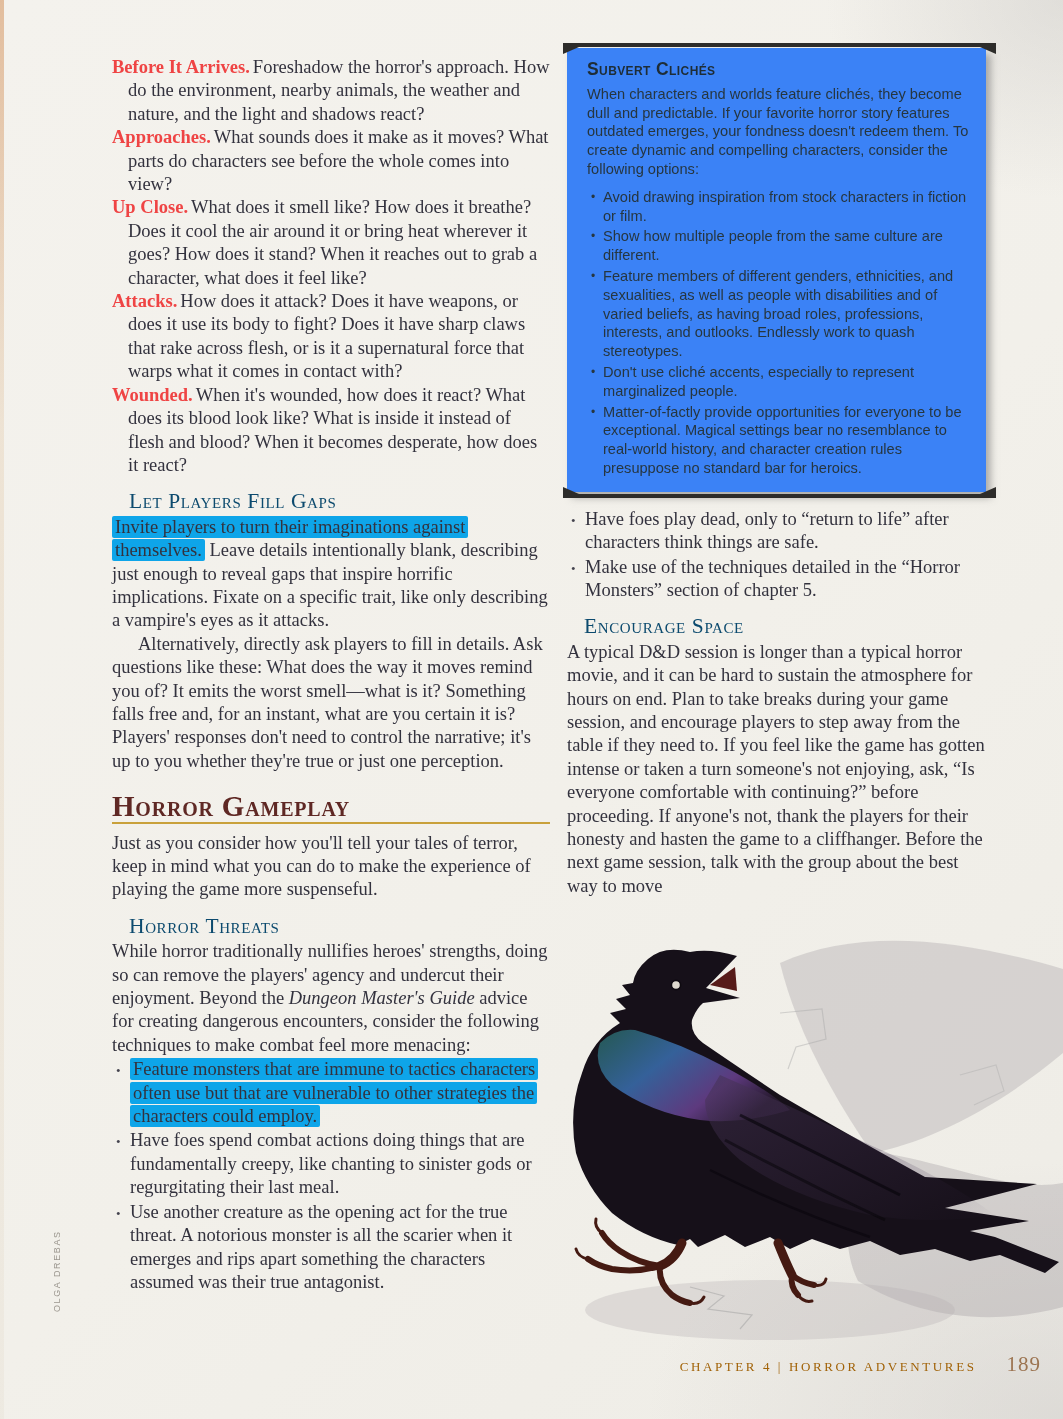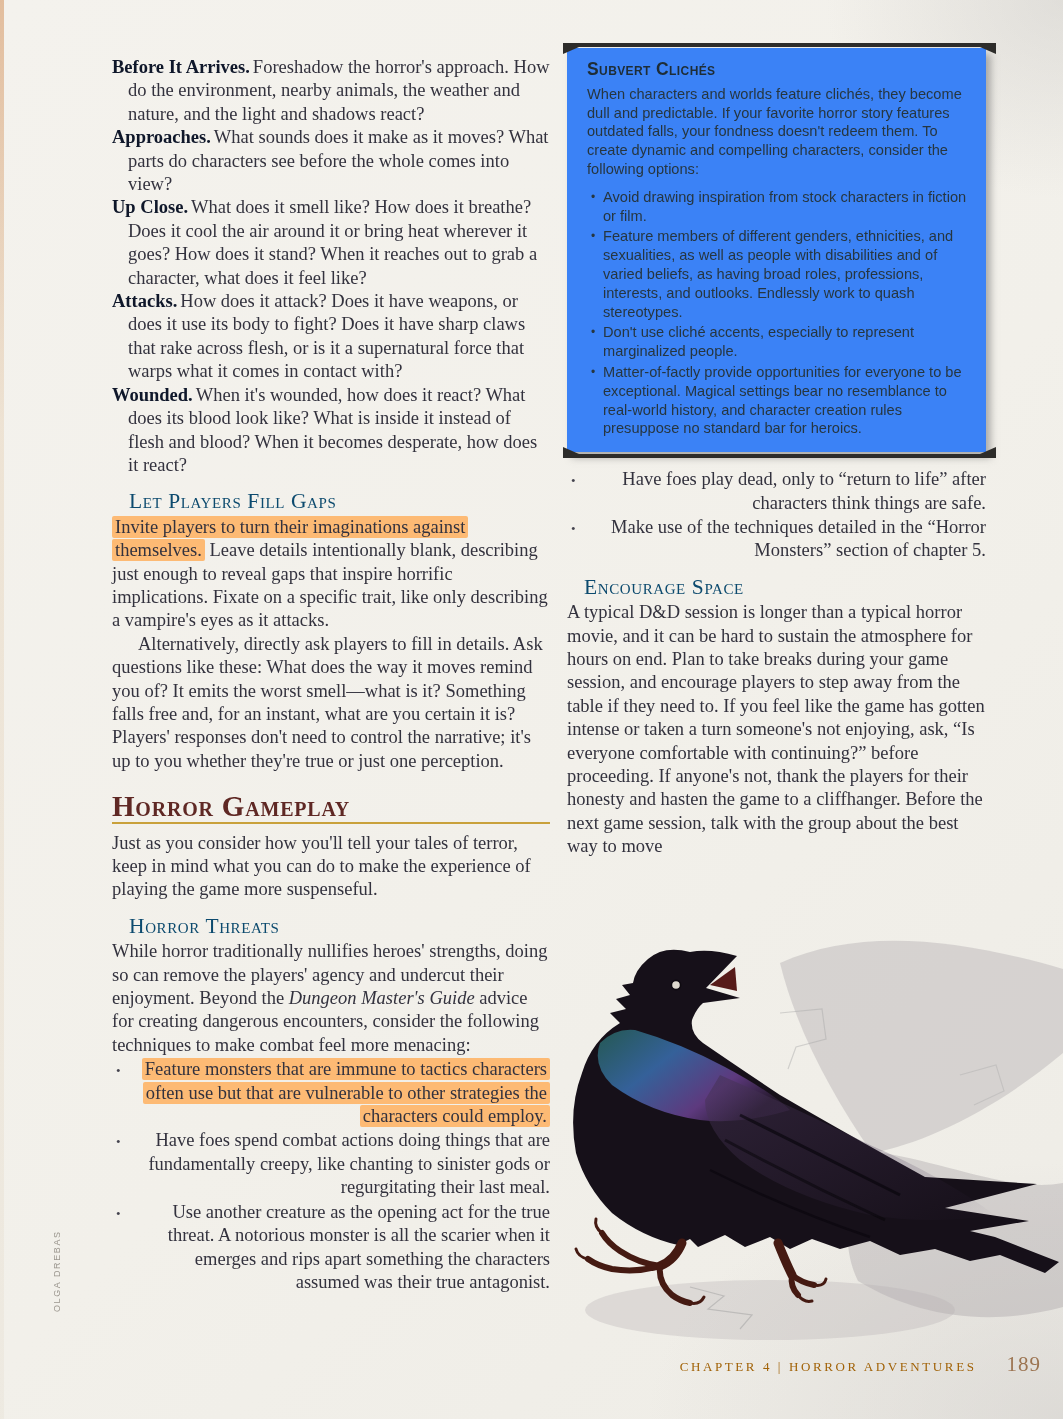--- a/index.html
+++ b/index.html
@@ -12,31 +12,31 @@
   .left-edge{position:absolute;left:0;top:0;width:4px;height:100%;
     background:linear-gradient(to bottom,rgba(205,125,60,.45),rgba(210,160,100,.18) 30%,rgba(205,190,165,.12));}
   .corner-texture{position:absolute;right:0;top:0;width:240px;height:200px;
     background:radial-gradient(ellipse at 100% 0%,rgba(190,188,186,.35),rgba(190,188,186,0) 70%);}
   .bottom-texture{position:absolute;right:0;bottom:0;width:420px;height:260px;
     background:radial-gradient(ellipse at 100% 100%,rgba(200,197,195,.45),rgba(200,197,195,0) 70%);}
 
   
   .col-left{position:absolute;left:112px;top:56px;width:438px;font-size:18.5px;line-height:23.4px;}
   .qitem{padding-left:16px;text-indent:-16px;}
-  .qitem b{font-weight:bold;color:#0f172a;margin-right:3px;}
+  .qitem b{font-weight:bold;color:#ef4444;margin-right:3px;}
   .subhead{font-variant:small-caps;color:#0c4a6e;font-size:21.5px;letter-spacing:.6px;
     margin:13px 0 2px 17px;font-weight:normal;}
   .bighead{font-variant:small-caps;color:#5f2824;font-size:29px;letter-spacing:.8px;
     margin:22px 0 8px 0;font-weight:bold;border-bottom:2.5px solid #c9a13b;padding-bottom:3px;}
   p{margin:0 0 0 0;}
   .para-gap{margin-top:10px;}
   .indent{text-indent:26px;}
-  mark{background:#fdba74;color:inherit;padding:1px 3px;border-radius:2px;
+  mark{background:#0ea5e9;color:inherit;padding:1px 3px;border-radius:2px;
     -webkit-box-decoration-break:clone;box-decoration-break:clone;}
-  .bullet{position:relative;padding-left:18px;margin-top:1px;text-align:right;}
+  .bullet{position:relative;padding-left:18px;margin-top:1px;}
   .bullet::before{content:"•";position:absolute;left:4px;top:1px;font-size:13px;color:#44434e;}
 
   
   .col-right{position:absolute;left:567px;top:48px;width:419px;font-size:18.5px;line-height:23.4px;}
 
   
   .sidebar{position:relative;margin-bottom:16px;background:#3b82f6;
     box-shadow:5px 6px 7px rgba(110,110,110,.5);
     padding:12px 16px 14px 20px;
     font-family:"Liberation Sans", sans-serif;font-size:14.6px;line-height:18.8px;color:#263640;}
@@ -105,22 +105,23 @@
   <div class="bullet"><span>Have foes spend combat actions doing things that are fundamentally creepy, like chanting to sinister gods or regurgitating their last meal.</span></div>
   <div class="bullet"><span>Use another creature as the opening act for the true threat. A notorious monster is all the scarier when it emerges and rips apart something the characters assumed was their true antagonist.</span></div>
 </div>
 
 <div class="col-right">
 
   <div class="sidebar">
     <div class="bar top"></div>
     <div class="bar bottom"></div>
     <h3>Subvert Clichés</h3>
-    <div class="sb-intro">When characters and worlds feature clichés, they become dull and predictable. If your favorite horror story features outdated falls, your fondness doesn't redeem them. To create dynamic and compelling characters, consider the following options:</div>
+    <div class="sb-intro">When characters and worlds feature clichés, they become dull and predictable. If your favorite horror story features outdated emerges, your fondness doesn't redeem them. To create dynamic and compelling characters, consider the following options:</div>
     <div class="sbullet"><span>Avoid drawing inspiration from stock characters in fiction or film.</span></div>
+    <div class="sbullet"><span>Show how multiple people from the same culture are different.</span></div>
     <div class="sbullet"><span>Feature members of different genders, ethnicities, and sexualities, as well as people with disabilities and of varied beliefs, as having broad roles, professions, interests, and outlooks. Endlessly work to quash stereotypes.</span></div>
     <div class="sbullet"><span>Don't use cliché accents, especially to represent marginalized people.</span></div>
     <div class="sbullet"><span>Matter-of-factly provide opportunities for everyone to be exceptional. Magical settings bear no resemblance to real-world history, and character creation rules presuppose no standard bar for heroics.</span></div>
   </div>
 
   <div class="bullet"><span>Have foes play dead, only to “return to life” after characters think things are safe.</span></div>
   <div class="bullet"><span>Make use of the techniques detailed in the “Horror Monsters” section of chapter 5.</span></div>
 
   <h2 class="subhead">Encourage Space</h2>
   <p>A typical D&amp;D session is longer than a typical horror movie, and it can be hard to sustain the atmosphere for hours on end. Plan to take breaks during your game session, and encourage players to step away from the table if they need to. If you feel like the game has gotten intense or taken a turn someone's not enjoying, ask, “Is everyone comfortable with continuing?” before proceeding. If anyone's not, thank the players for their honesty and hasten the game to a cliffhanger. Before the next game session, talk with the group about the best way to move</p>

